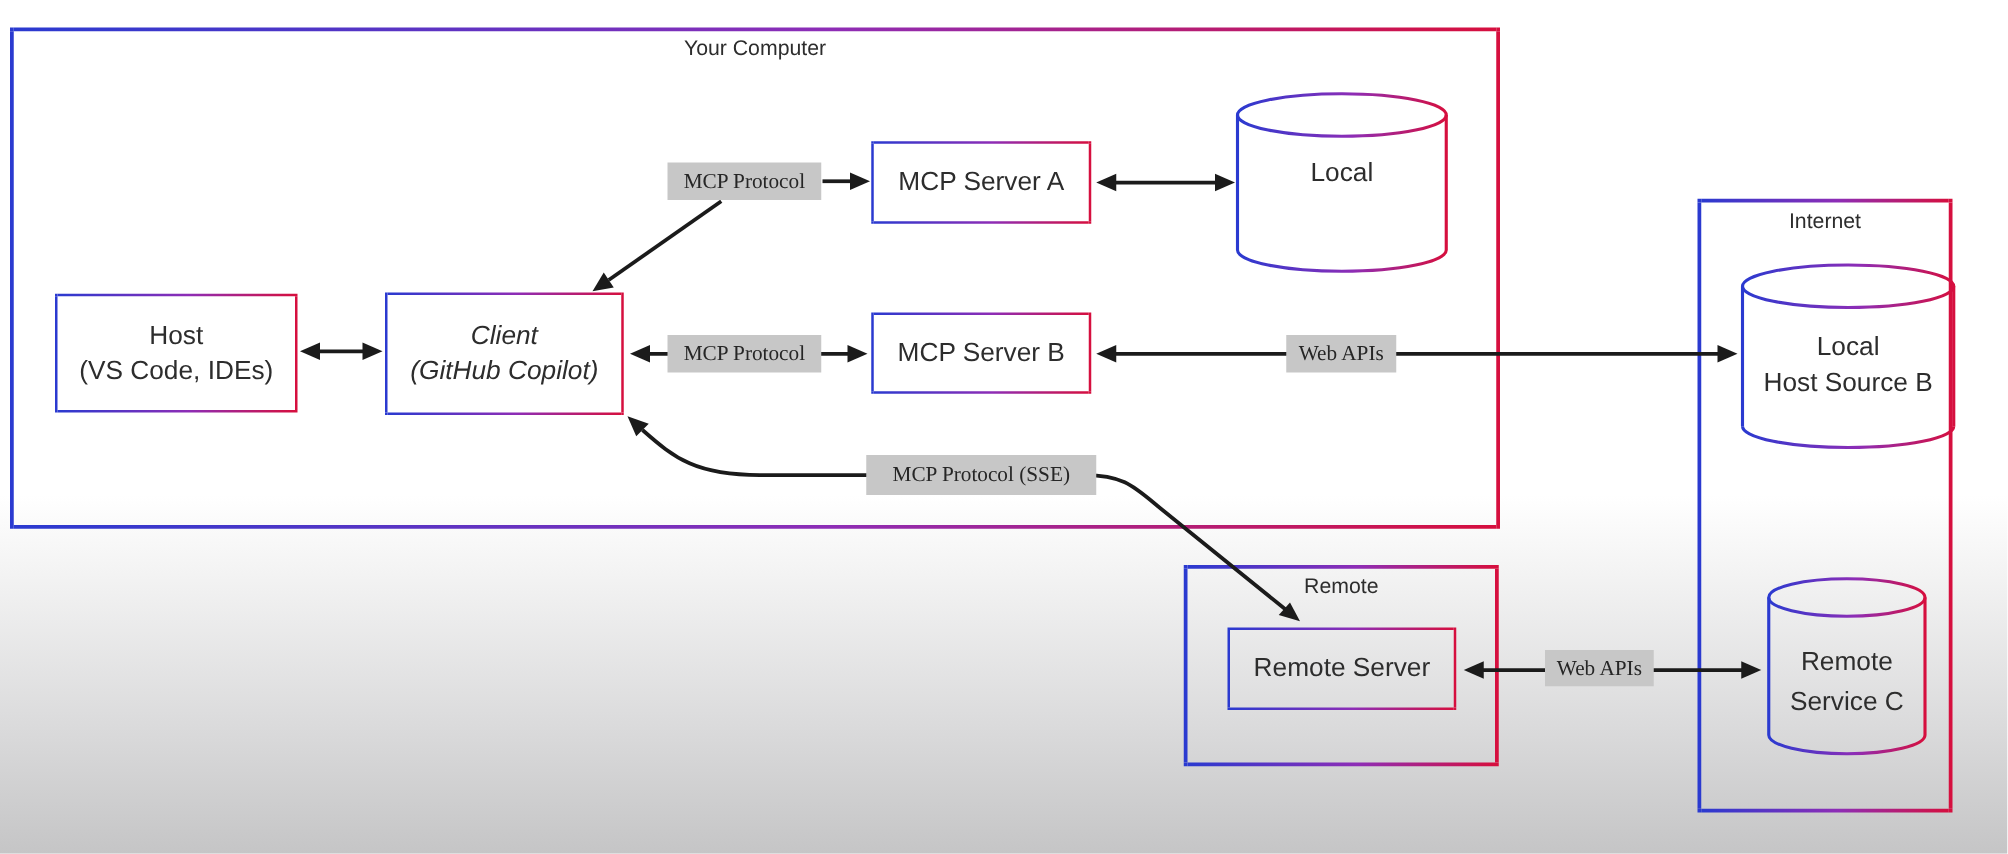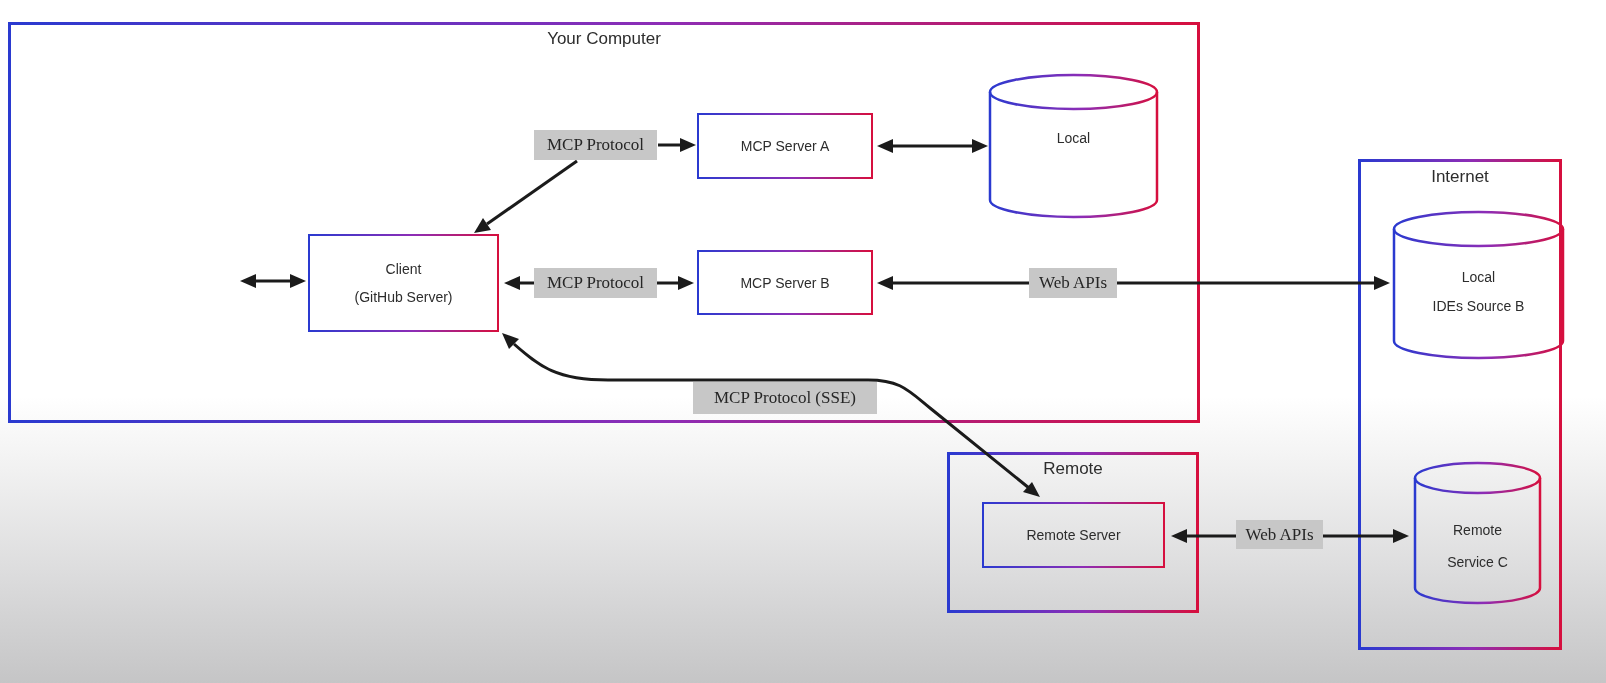--- a/index.html
+++ b/index.html
@@ -20,21 +20,21 @@
     position:absolute; box-sizing:border-box; background:transparent;
     border-style:solid;
     border-image:linear-gradient(90deg, var(--gblue) 0%, var(--gpurple) 55%, var(--gred) 100%) 1;
   }
   .gbox{border-width:3px;}
   .nbox{border-width:2px; display:flex; flex-direction:column; align-items:center; justify-content:center;}
   .gtitle{
     position:absolute; left:0; right:0; text-align:center;
     font-size:17px; color:var(--text); white-space:nowrap;
   }
-  .nline{font-size:14px; line-height:28px; white-space:nowrap; text-align:center;}
+  .nline{font-size:21px; line-height:28px; white-space:nowrap; text-align:center;}
   .chip{
     position:absolute; background:var(--chip); display:flex; align-items:center; justify-content:center;
     font-size:17px; color:#262626; white-space:nowrap; z-index:6;font-family:Liberation Serif, serif;
   }
   .cyltext{
     position:absolute; text-align:center; z-index:5;
   }
   .cyltext .nline{line-height:29px;}
   svg.layer{position:absolute; left:0; top:0; z-index:4;}
   .edge{stroke:var(--ink); stroke-width:3; fill:none;}
@@ -128,48 +128,52 @@
     <g>
       <path class="cyl" d="M1415,478 A62.5,15 0 1 0 1540,478 A62.5,15 0 1 0 1415,478"></path>
       <path class="cyl" d="M1415,478 L1415,588 M1540,478 L1540,588"></path>
       <path class="cyl" d="M1415,588 A62.5,15 0 0 0 1540,588"></path>
     </g>
   </svg>
 
   <div class="chip" style="left:534px; top:130px; width:123px; height:30px;">MCP Protocol</div>
   <div class="chip" style="left:534px; top:268px; width:123px; height:30px;">MCP Protocol</div>
   <div class="chip" style="left:1029px; top:268px; width:88px; height:30px;">Web APIs</div>
-  <div class="chip" style="left:693px; top:382px; width:184px; height:32px;">MCP Protocol (SSE)</div>
+  <div class="chip" style="left:693px; top:364px; width:184px; height:32px;">MCP Protocol (SSE)</div>
   <div class="chip" style="left:1236px; top:520px; width:87px; height:29px;">Web APIs</div>
 
+  <div class="nbox" style="left:44px; top:235px; width:194px; height:95px;">
+    <div class="nline">Host</div>
+    <div class="nline">(VS Code, IDEs)</div>
+  </div>
 
-  <div class="nbox" style="left:308px; top:234px; width:191px; height:98px;">
+  <div class="nbox" style="left:308px; top:234px; width:191px; height:98px;font-style:italic;">
     <div class="nline">Client</div>
-    <div class="nline">(GitHub Server)</div>
+    <div class="nline">(GitHub Copilot)</div>
   </div>
 
   <div class="nbox" style="left:697px; top:113px; width:176px; height:66px;">
     <div class="nline">MCP Server A</div>
   </div>
 
   <div class="nbox" style="left:697px; top:250px; width:176px; height:65px;">
     <div class="nline">MCP Server B</div>
   </div>
 
   <div class="nbox" style="left:982px; top:502px; width:183px; height:66px;">
     <div class="nline">Remote Server</div>
   </div>
 
   <div class="cyltext" style="left:990px; top:124px; width:167px;">
     <div class="nline">Local</div>
   </div>
 
   <div class="cyltext" style="left:1394px; top:263px; width:169px;">
     <div class="nline">Local</div>
-    <div class="nline">IDEs Source B</div>
+    <div class="nline">Host Source B</div>
   </div>
 
   <div class="cyltext" style="left:1415px; top:514px; width:125px;">
     <div class="nline" style="line-height:32px;">Remote</div>
     <div class="nline" style="line-height:32px;">Service C</div>
   </div>
 
 </div>
 
 </body></html>

